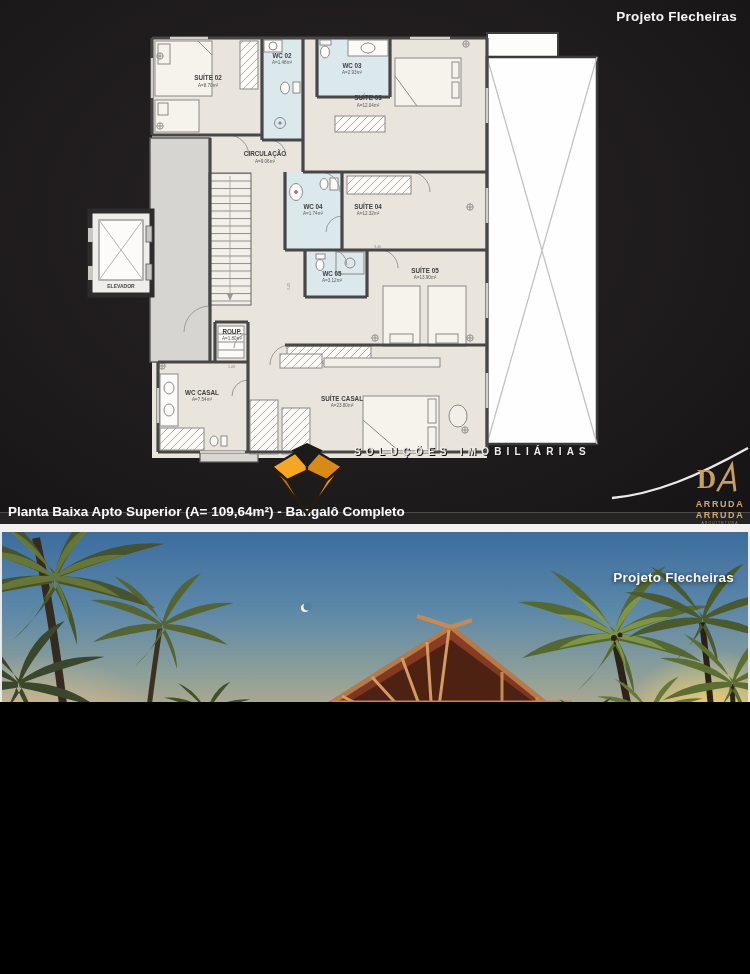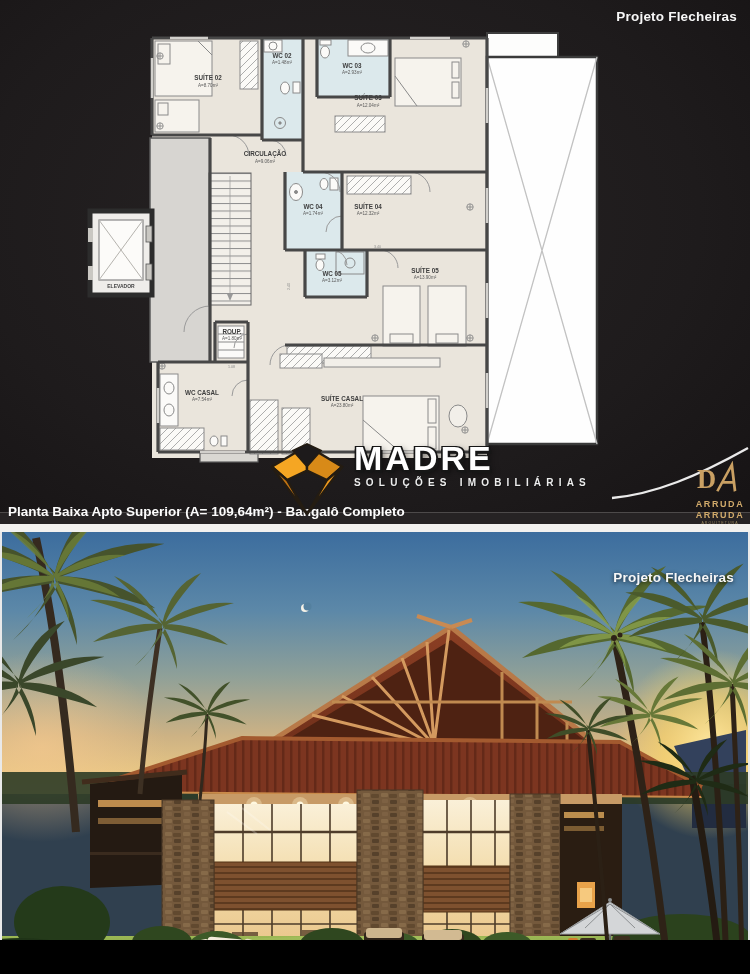--- a/index.html
+++ b/index.html
@@ -1,16 +1,16 @@
 <!DOCTYPE html>
 <html><head>
 <meta charset="utf-8">
 <style>
   html,body{margin:0;padding:0;background:#000;}
-  #stage{position:relative;width:750px;height:940px;overflow:hidden;
+  #stage{position:relative;width:750px;height:702px;overflow:hidden;
          font-family:"Liberation Sans",sans-serif;background:#14532d;}
   
   #top-panel{position:absolute;left:0;top:0;width:750px;height:524px;
     background:radial-gradient(ellipse at 45% 42%, #272324 0%, #1e1b1c 62%, #161314 100%);}
   .project-label{position:absolute;font-weight:bold;font-size:13.5px;color:#f7f7f7;letter-spacing:.2px;z-index:7;}
   #label-top{top:9px;right:13px;}
   #label-photo{top:570px;right:16px;text-shadow:0 1px 4px rgba(0,0,0,.75);}
   #plan{position:absolute;left:80px;top:28px;}
   #plan text{font-family:"Liberation Sans",sans-serif;}
   .rlabel{font-size:6.3px;font-weight:bold;fill:#3d3d3d;text-anchor:middle;}
@@ -247,21 +247,20 @@
 
     <div id="watermark">
       <svg width="78" height="78" viewBox="0 0 82 80">
         <polygon points="4,26 41,4 41,30 20,40" fill="#f5a623" stroke="#241c12" stroke-width="2.5"></polygon>
         <polygon points="41,4 78,26 62,40 41,30" fill="#d88a18" stroke="#241c12" stroke-width="2.5"></polygon>
         <polygon points="4,26 20,40 41,76" fill="#c27312" stroke="#241c12" stroke-width="2.5"></polygon>
         <polygon points="78,26 62,40 41,76" fill="#ef9a1d" stroke="#241c12" stroke-width="2.5"></polygon>
         <polygon points="26,9 41,26 56,9 41,2" fill="#1d1a1b" stroke="#241c12" stroke-width="1.5"></polygon>
       </svg>
       <div id="wm-text">
-        <div id="wm-l1">MADRE</div>
         <div id="wm-tag">SOLUÇÕES IMOBILIÁRIAS</div>
       </div>
     </div>
 
     <div id="da-logo">
       <svg width="46" height="34" viewBox="0 0 52 36">
         <text x="0" y="29" font-size="30" font-weight="bold" fill="#c9a063" font-family="Liberation Serif, serif">D</text>
         <g transform="skewX(-12)">
           <path d="M30,33 L40,3 L50,33 M33,23 H47" stroke="#c9a063" stroke-width="3" fill="none"></path>
         </g>

